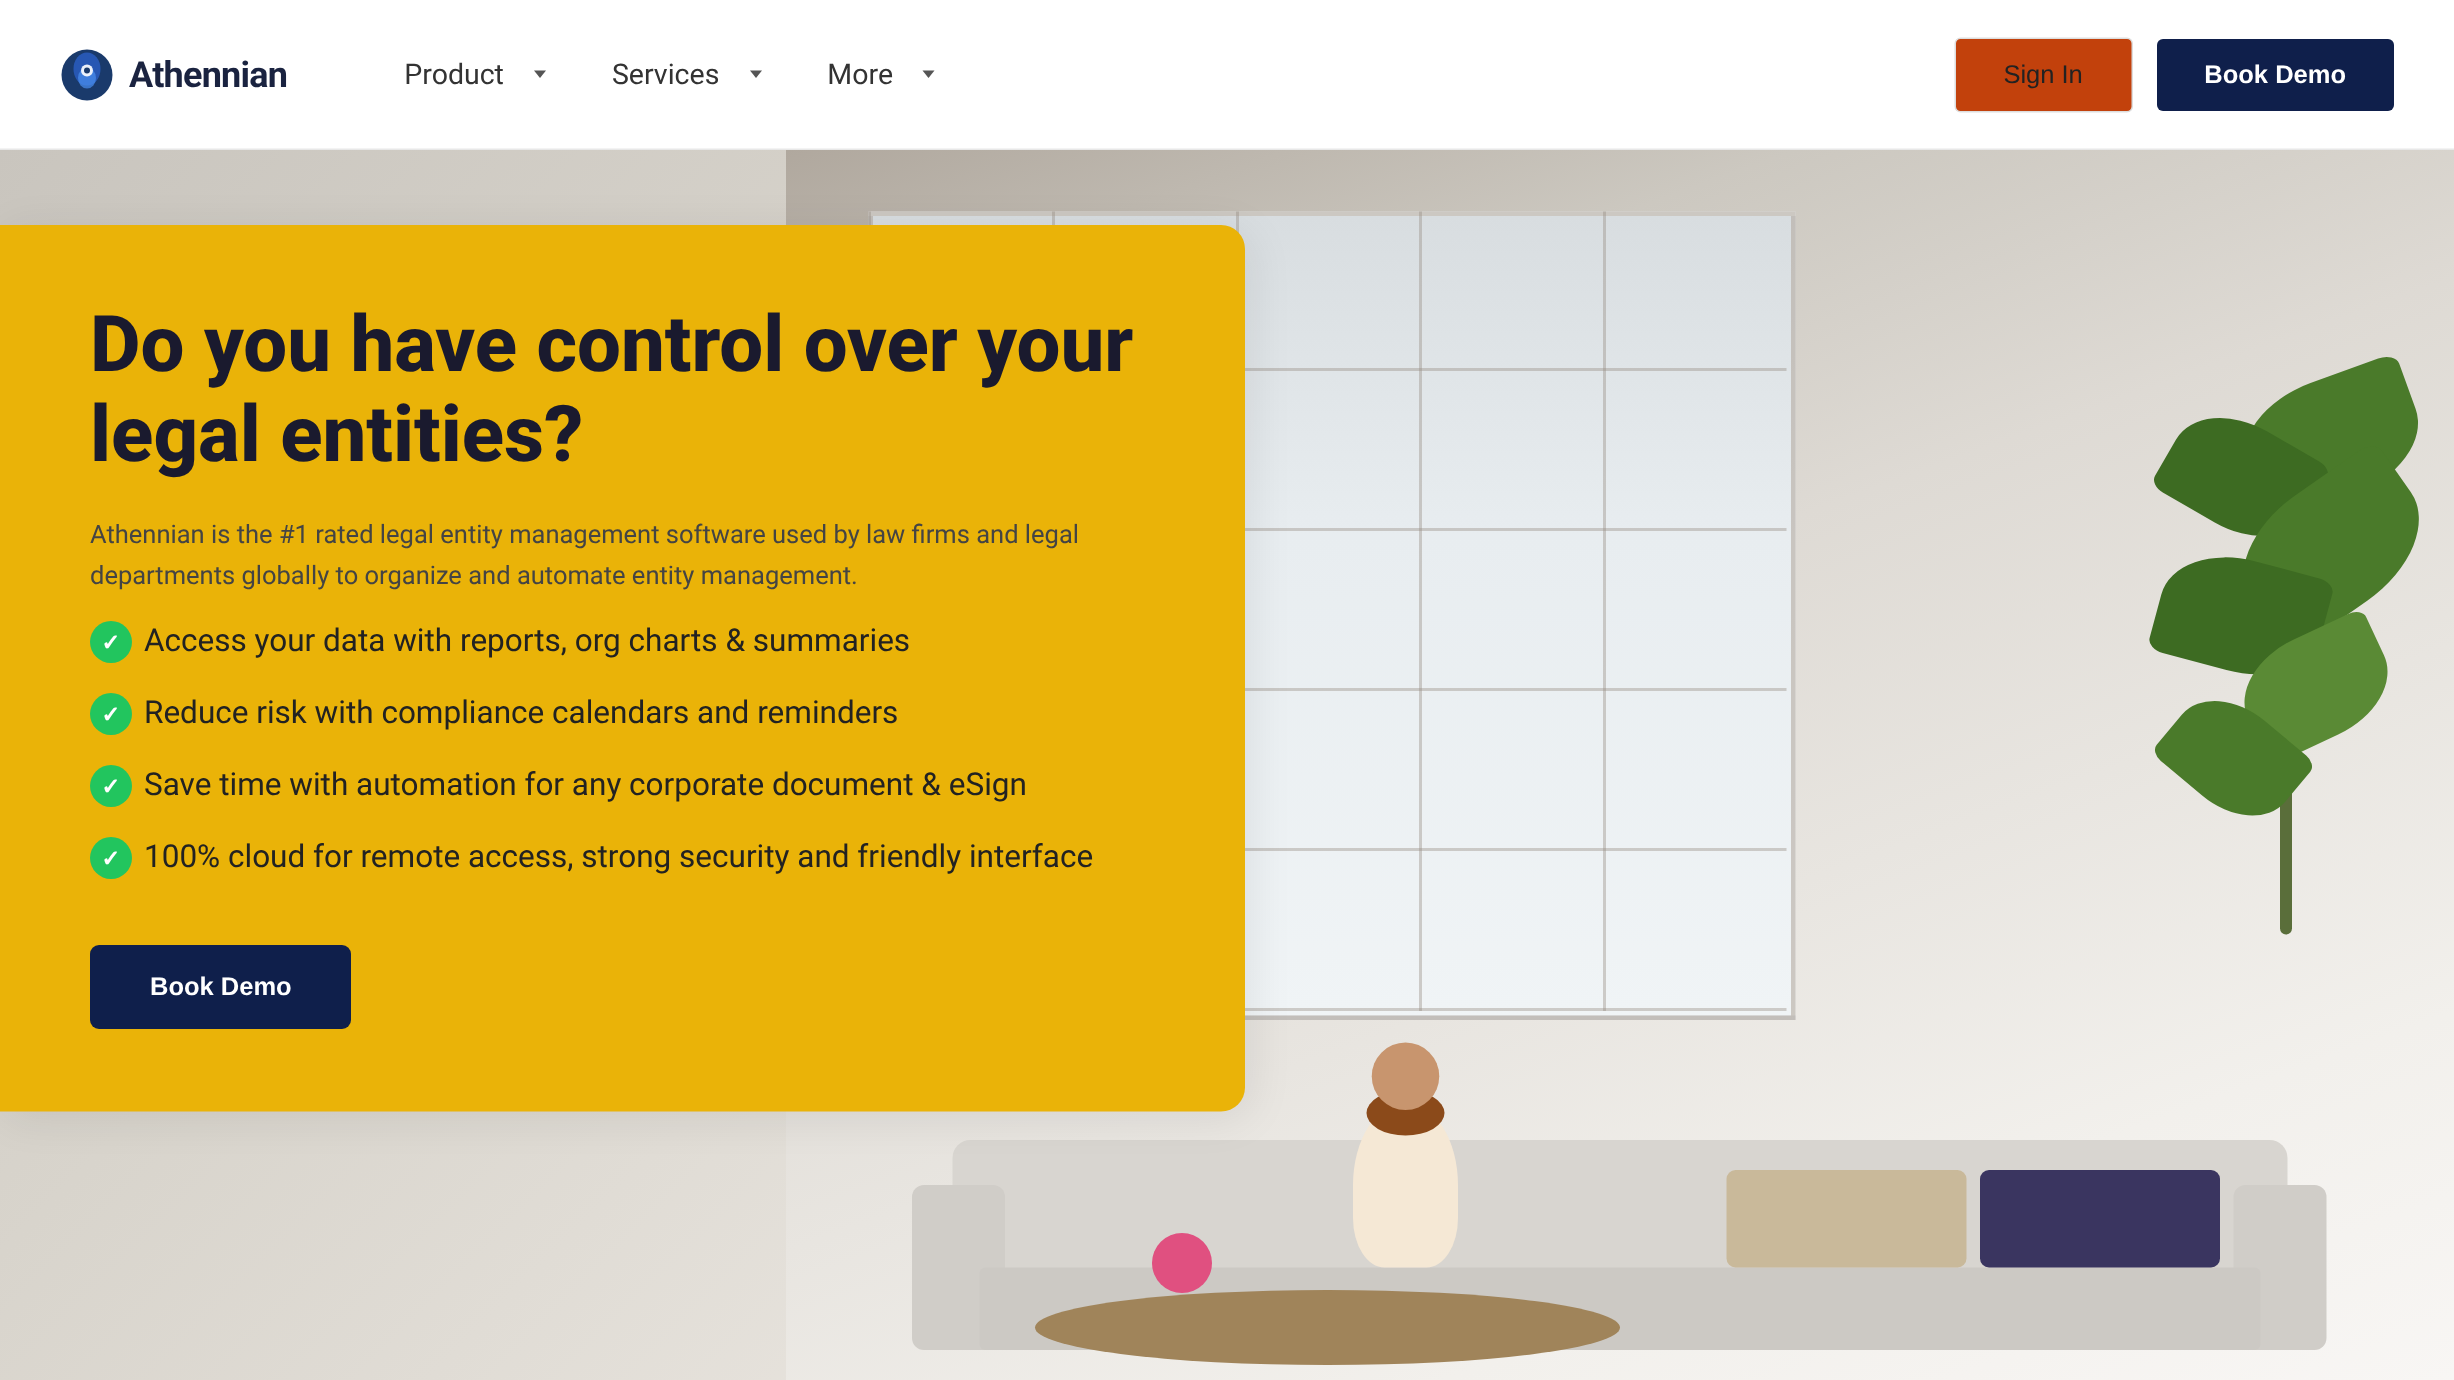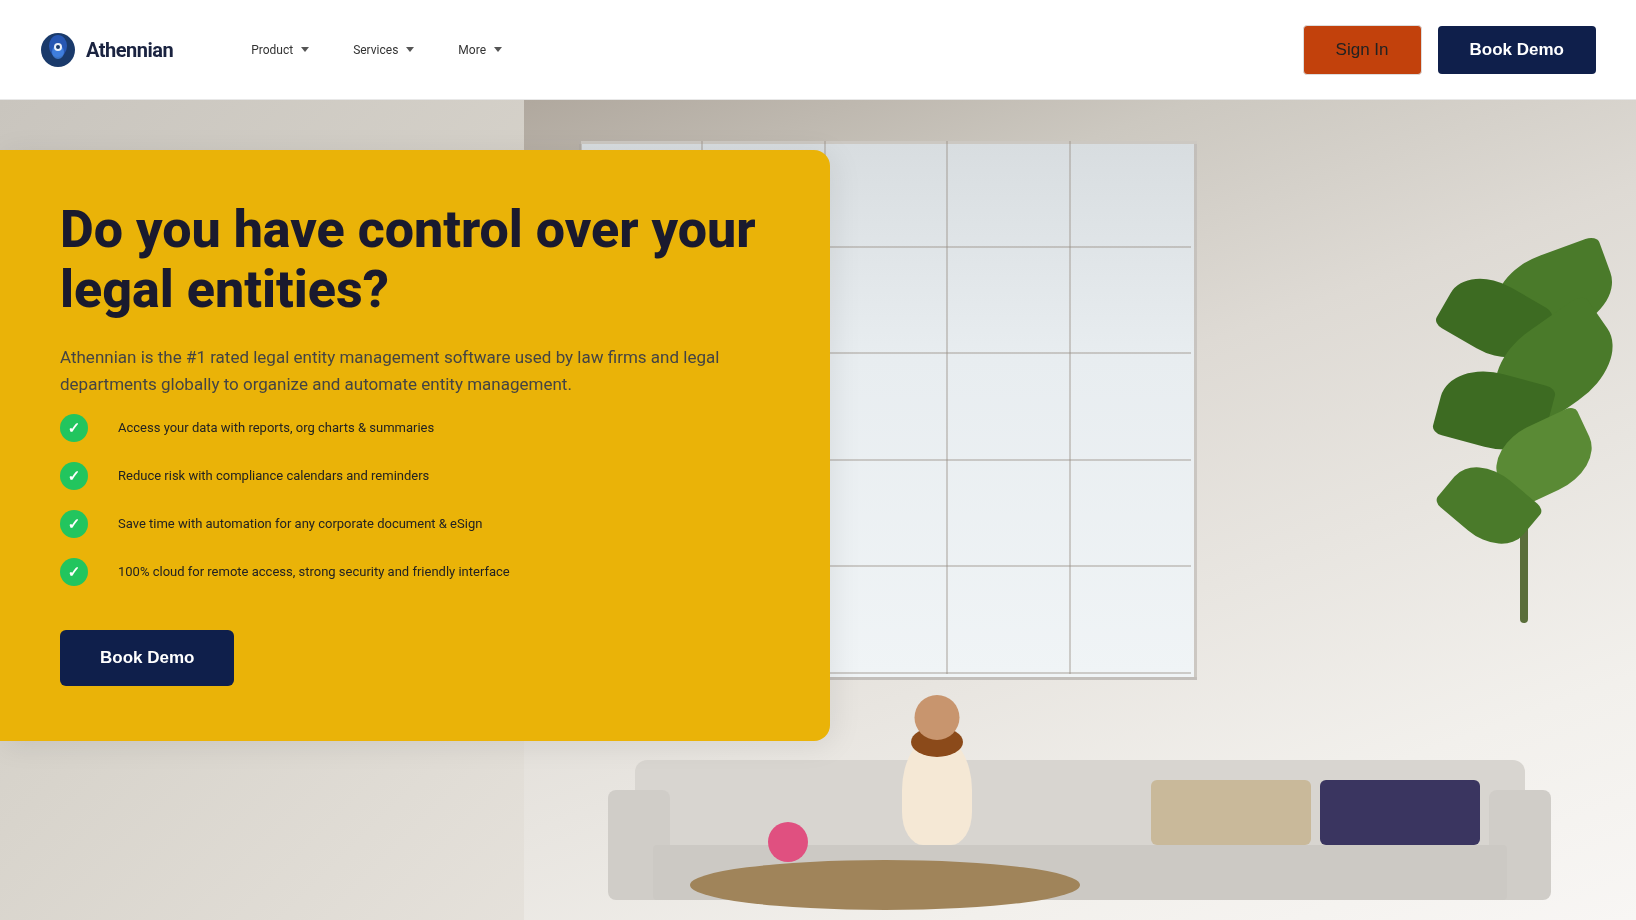--- a/index.html
+++ b/index.html
@@ -21,37 +21,37 @@
       align-items: center;
       gap: 10px;
       text-decoration: none;
       margin-right: 60px;
     }
     .logo-icon {
       width: 36px;
       height: 36px;
     }
     .logo-text {
-      font-size: 20px;
+      font-size: 24px;
       font-weight: 700;
       color: #1a2340;
       letter-spacing: -0.5px;
     }
     .nav-links {
       display: flex;
       align-items: center;
       gap: 8px;
       flex: 1;
     }
     .nav-item {
       display: flex;
       align-items: center;
-      gap: 8px;
+      gap: 20px;
       padding: 8px 18px;
-      font-size: 12px;
+      font-size: 19px;
       color: #333;
       cursor: pointer;
       border-radius: 4px;
       white-space: nowrap;
       justify-content: space-between;
     }
     .nav-chevron {
       width: 0;
       height: 0;
       border-left: 4px solid transparent;
@@ -293,22 +293,22 @@
     .feature-list {
       list-style: none;
       display: flex;
       flex-direction: column;
       gap: 20px;
       margin-bottom: 44px;
     }
     .feature-item {
       display: flex;
       align-items: center;
-      gap: 30px;
-      font-size: 13px;
+      gap: 8px;
+      font-size: 21px;
       color: #222;
     }
     .check-icon {
       width: 28px;
       height: 28px;
       background: #22c55e;
       border-radius: 50%;
       display: flex;
       align-items: center;
       justify-content: center;

